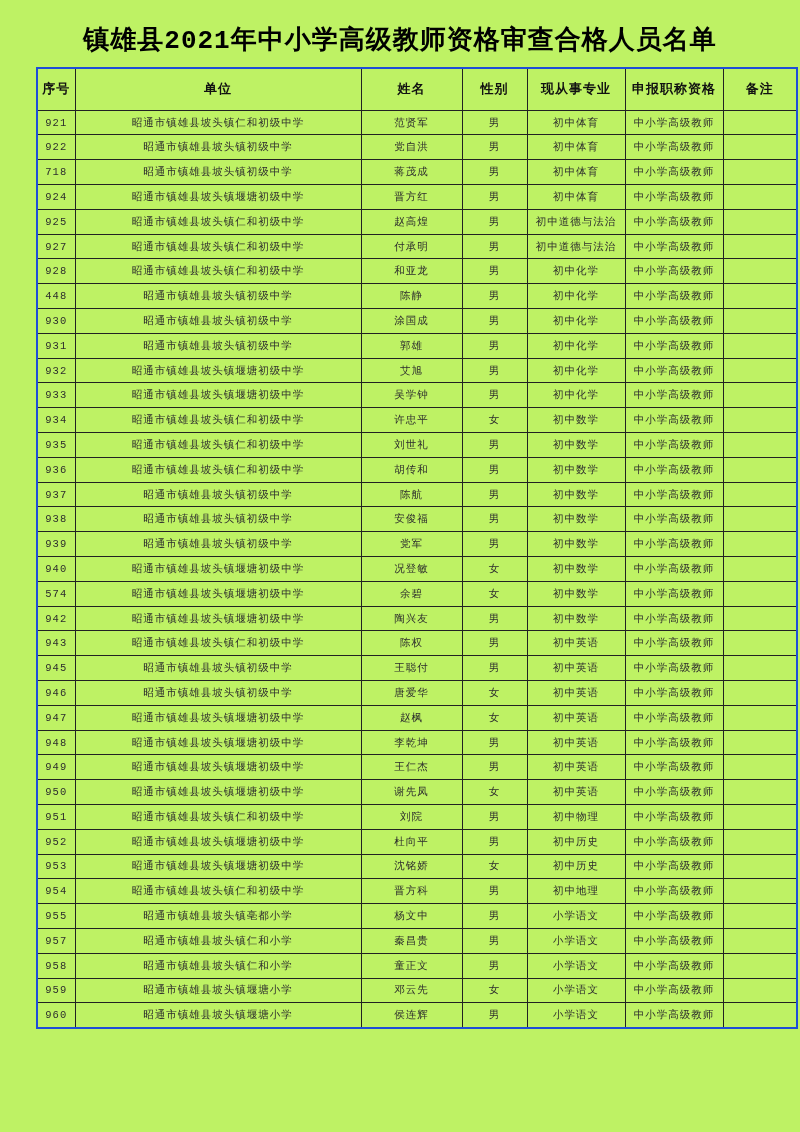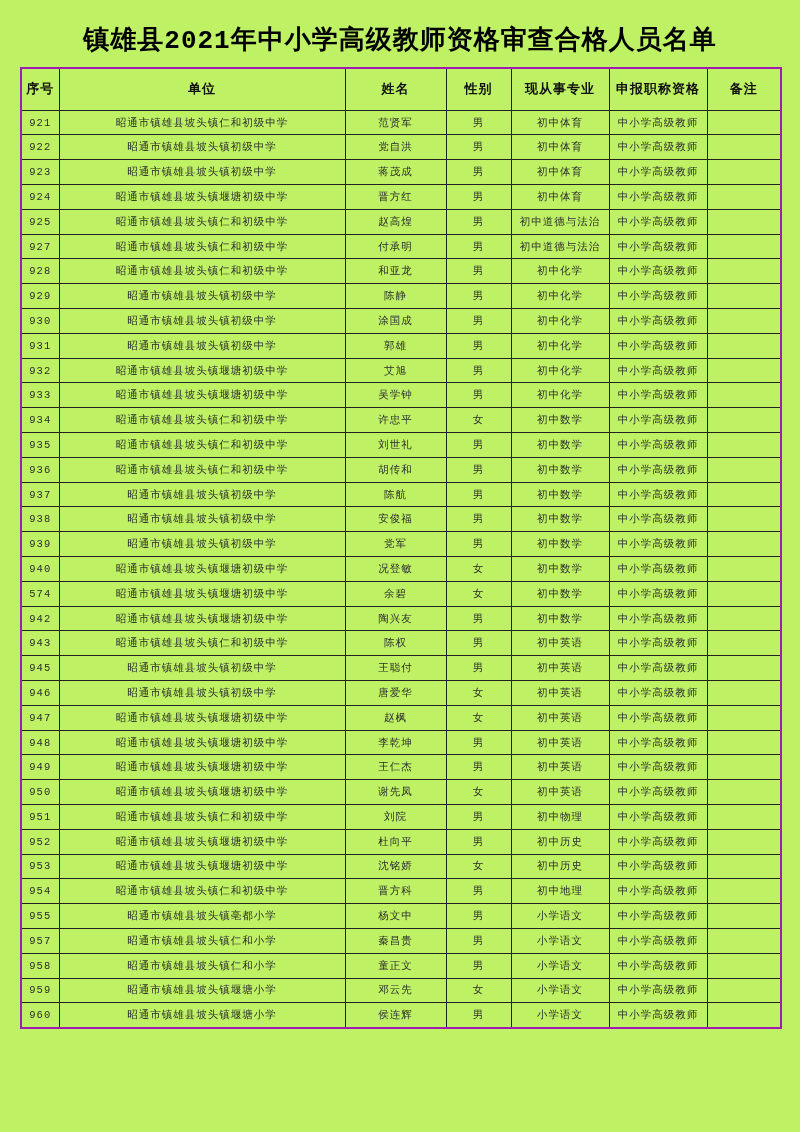--- a/index.html
+++ b/index.html
@@ -20,25 +20,25 @@
     text-align: center;
     font-weight: bold;
     font-size: 26px;
     letter-spacing: 1px;
     color: #000000;
     padding-top: 26px;
     margin-bottom: 10px;
     line-height: 1.2;
   }
   table.roster {
-    margin-left: 20px;
+    margin-left: 36px;
     width: 760px;
     border-collapse: collapse;
     table-layout: fixed;
-    border: 2px solid #a21caf;
+    border: 2px solid #1d4ed8;
   }
   table.roster th, table.roster td {
     border: 1px solid #222222;
     text-align: center;
     vertical-align: middle;
     overflow: hidden;
     white-space: nowrap;
   }
   table.roster th {
     height: 42px;
@@ -100,21 +100,21 @@
         <tr>
           <td class="cell-serial">922</td>
           <td class="cell-unit">昭通市镇雄县坡头镇初级中学</td>
           <td class="cell-name">党自洪</td>
           <td class="cell-gender">男</td>
           <td class="cell-specialty">初中体育</td>
           <td class="cell-title-qualification">中小学高级教师</td>
           <td class="cell-remark"></td>
         </tr>
         <tr>
-          <td class="cell-serial">923</td>
+          <td class="cell-serial">718</td>
           <td class="cell-unit">昭通市镇雄县坡头镇初级中学</td>
           <td class="cell-name">蒋茂成</td>
           <td class="cell-gender">男</td>
           <td class="cell-specialty">初中体育</td>
           <td class="cell-title-qualification">中小学高级教师</td>
           <td class="cell-remark"></td>
         </tr>
         <tr>
           <td class="cell-serial">924</td>
           <td class="cell-unit">昭通市镇雄县坡头镇堰塘初级中学</td>
@@ -145,21 +145,21 @@
         <tr>
           <td class="cell-serial">928</td>
           <td class="cell-unit">昭通市镇雄县坡头镇仁和初级中学</td>
           <td class="cell-name">和亚龙</td>
           <td class="cell-gender">男</td>
           <td class="cell-specialty">初中化学</td>
           <td class="cell-title-qualification">中小学高级教师</td>
           <td class="cell-remark"></td>
         </tr>
         <tr>
-          <td class="cell-serial">929</td>
+          <td class="cell-serial">448</td>
           <td class="cell-unit">昭通市镇雄县坡头镇初级中学</td>
           <td class="cell-name">陈静</td>
           <td class="cell-gender">男</td>
           <td class="cell-specialty">初中化学</td>
           <td class="cell-title-qualification">中小学高级教师</td>
           <td class="cell-remark"></td>
         </tr>
         <tr>
           <td class="cell-serial">930</td>
           <td class="cell-unit">昭通市镇雄县坡头镇初级中学</td>

